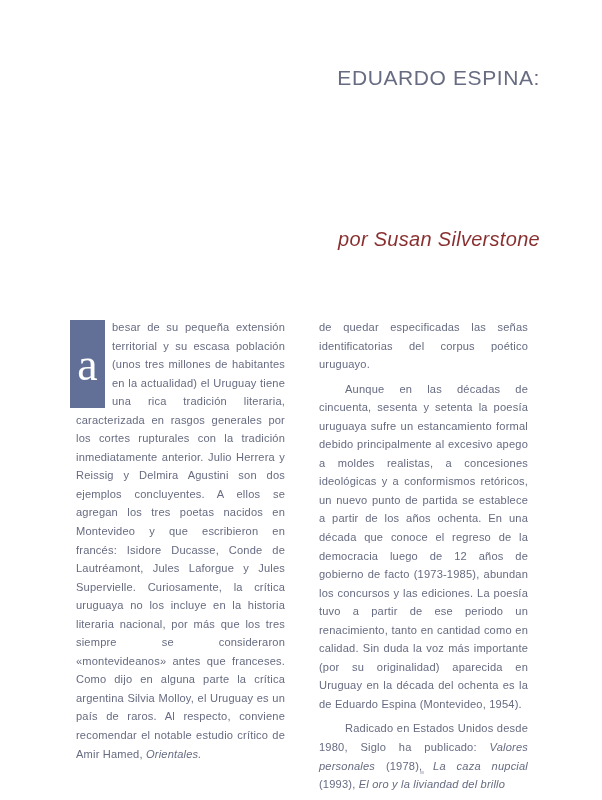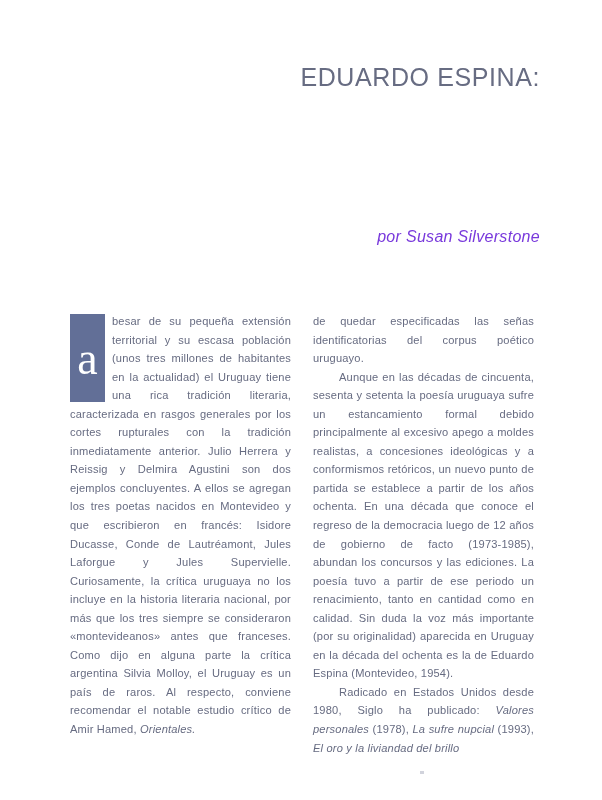--- a/index.html
+++ b/index.html
@@ -25,39 +25,39 @@
   
   .header {
     position: absolute;
     left: 60px;
     right: 62px;
     top: 62px;
     text-align: right;
   }
   .title-line {
     font-family: "Liberation Sans", sans-serif;
-    font-size: 25px;
+    font-size: 21px;
     line-height: 31px;
     letter-spacing: 0.6px;
     font-weight: 400;
     color: #5c6179;
     white-space: nowrap;
     opacity: 0.93;
   }
 
   .byline {
     position: absolute;
     left: 60px;
     right: 62px;
     top: 228px;
     text-align: right;
     font-style: italic;
-    font-size: 16px;
+    font-size: 20px;
     letter-spacing: 0.3px;
-    color: #6d28d9;
+    color: #7f1d1d;
     opacity: 0.92;
   }
 
   
   .columns {
     position: absolute;
     left: 70px;
     top: 312px;
     width: 465px;
     height: 470px;
@@ -72,21 +72,21 @@
   .body-text {
     font-size: 11.1px;
     line-height: 18.55px;
     text-align: justify;
     color: #60657c;
     letter-spacing: 0.18px;
     -webkit-font-smoothing: none;
     opacity: 0.96;
   }
   .body-text p {
-    margin: 0;
+    margin: 6px;
   }
   .body-text p.indent {
     text-indent: 26px;
   }
   .body-text i, .body-text em {
     font-style: italic;
   }
 
   
   .dropcap-box {
@@ -144,21 +144,21 @@
             <p><span>besar de su pequeña extensión territorial y su escasa población (unos tres millones de habitantes en la actualidad) el Uruguay tiene una rica tradición literaria, caracterizada en rasgos generales por los cortes rupturales con la tradición inmediatamente anterior. Julio Herrera y Reissig y Delmira Agustini son dos ejemplos concluyentes. A ellos se agregan los tres poetas nacidos en Montevideo y que escribieron en francés: Isidore Ducasse, Conde de Lautréamont, Jules Laforgue y Jules Supervielle. Curiosamente, la crítica uruguaya no los incluye en la historia literaria nacional, por más que los tres siempre se consideraron «montevideanos» antes que franceses. Como dijo en alguna parte la crítica argentina Silvia Molloy, el Uruguay es un país de raros. Al respecto, conviene recomendar el notable estudio crítico de Amir Hamed, </span><i>Orientales.</i></p>
           </div>
       </div>
     </div>
 
     <div class="col">
       <div class="body-text">
         <div>
             <p><span>de quedar especificadas las señas identificatorias del corpus poético uruguayo.</span></p>
             <p class="indent"><span>Aunque en las décadas de cincuenta, sesenta y setenta la poesía uruguaya sufre un estancamiento formal debido principalmente al excesivo apego a moldes realistas, a concesiones ideológicas y a conformismos retóricos, un nuevo punto de partida se establece a partir de los años ochenta. En una década que conoce el regreso de la democracia luego de 12 años de gobierno de facto (1973-1985), abundan los concursos y las ediciones. La poesía tuvo a partir de ese periodo un renacimiento, tanto en cantidad como en calidad. Sin duda la voz más importante (por su originalidad) aparecida en Uruguay en la década del ochenta es la de Eduardo Espina (Montevideo, 1954).</span></p>
-            <p class="indent"><span>Radicado en Estados Unidos desde 1980, Siglo ha publicado: </span><i>Valores personales</i><span> (1978), </span><i>La sufre nupcial</i><span> (1993), </span><i>El oro y la liviandad del brillo</i></p>
+            <p class="indent"><span>Radicado en Estados Unidos desde 1980, Siglo ha publicado: </span><i>Valores personales</i><span> (1978), </span><i>La caza nupcial</i><span> (1993), </span><i>El oro y la liviandad del brillo</i></p>
           </div>
       </div>
     </div>
 
   </div>
 
   <div class="speck"></div>
 </div>
 
 </body></html>

